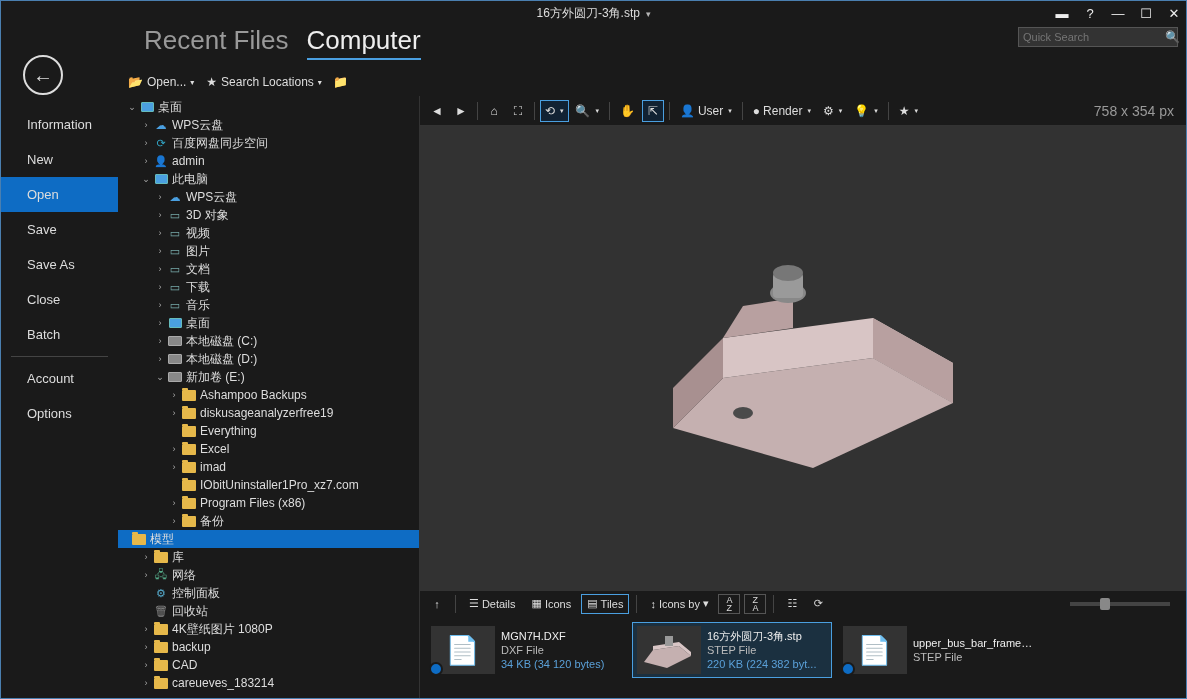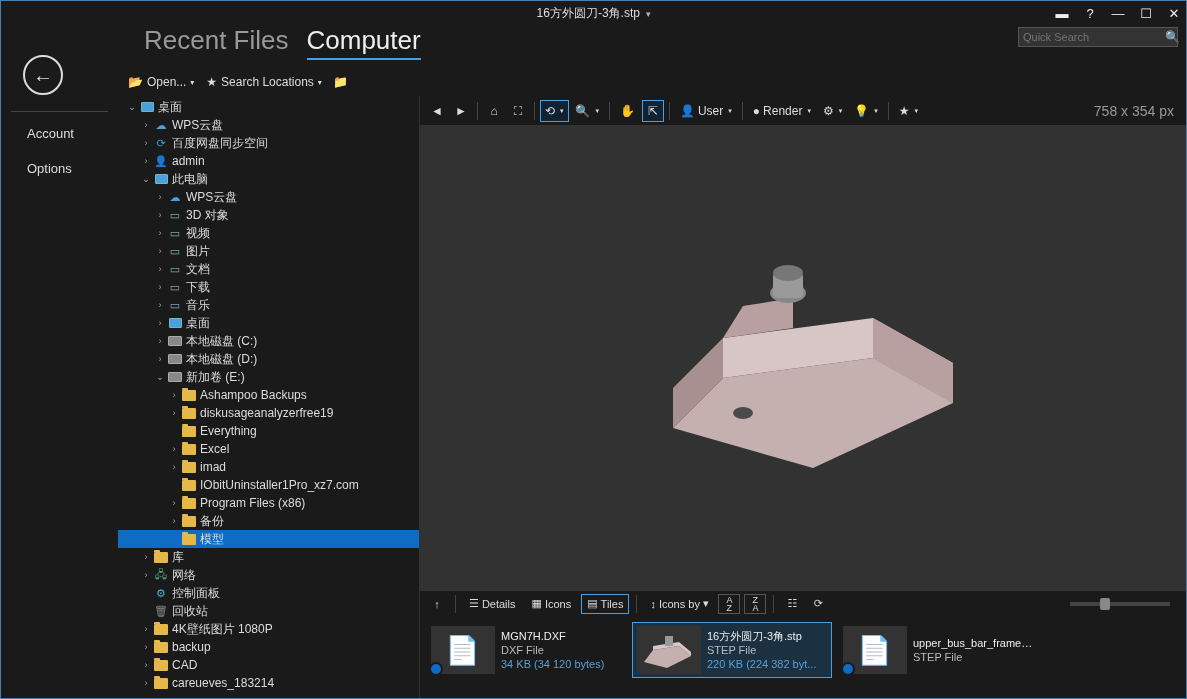--- a/index.html
+++ b/index.html
@@ -81,20 +81,29 @@
   </div>
   <div class="searchrow">
     <div class="searchbox">
       <input placeholder="Quick Search" style="">
       <span class="sicon">🔍</span>
     </div>
   </div>
   <div class="body">
     <div class="sidebar">
       <div class="backbtn">←</div>
+      <div id="sb1">
+          <div class="sbitem">Information</div>
+          <div class="sbitem">New</div>
+          <div class="sbitem active">Open</div>
+          <div class="sbitem">Save</div>
+          <div class="sbitem">Save As</div>
+          <div class="sbitem">Close</div>
+          <div class="sbitem">Batch</div>
+        </div>
       <div class="sbsep"></div>
       <div id="sb2">
           <div class="sbitem">Account</div>
           <div class="sbitem">Options</div>
         </div>
     </div>
     <div class="main">
       <div class="tabs">
         <div class="tab">Recent Files</div>
         <div class="tab active">Computer</div>
@@ -277,21 +286,21 @@
               </span>
               <span>Program Files (x86)</span>
             </div>
             <div class="tnode" style="padding-left: 50px;">
               <span class="arrow">›</span>
               <span class="icon">
                 <span class="folder"></span>
               </span>
               <span>备份</span>
             </div>
-            <div class="tnode selected" style="padding-left: 50px;">
+            <div class="tnode selected" style="">
               <span class="arrow"></span>
               <span class="icon">
                 <span class="folder"></span>
               </span>
               <span>模型</span>
             </div>
             <div class="tnode" style="padding-left: 22px;">
               <span class="arrow">›</span>
               <span class="icon">
                 <span class="folder"></span>

